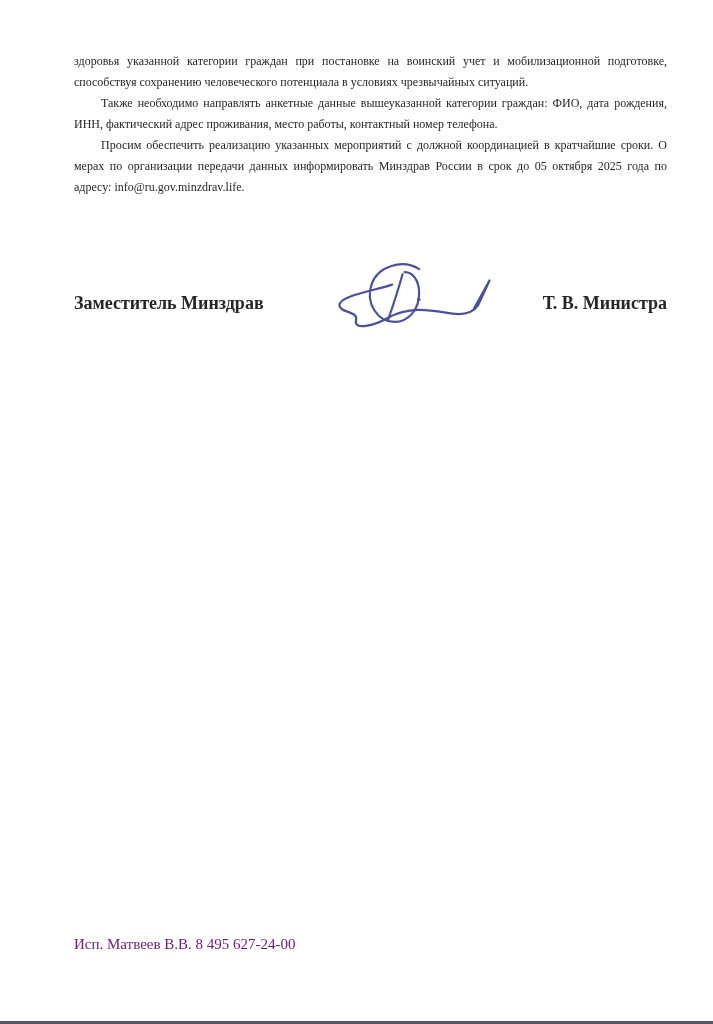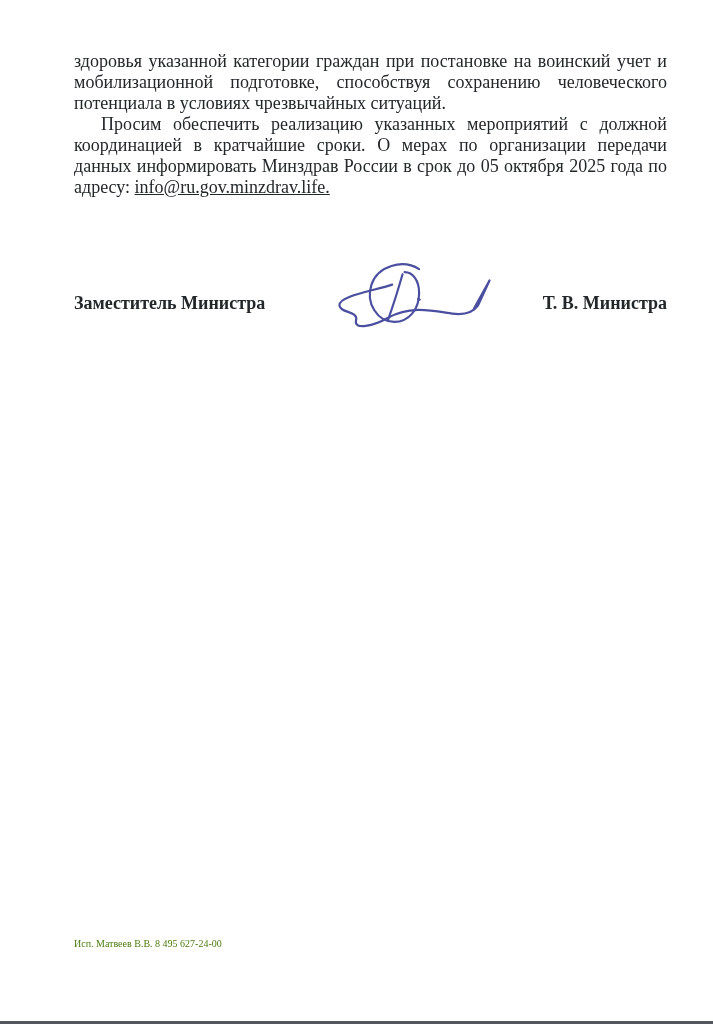--- a/index.html
+++ b/index.html
@@ -13,28 +13,27 @@
     color: #24272a;
   }
   .content {
     position: absolute;
     left: 74px;
     top: 51px;
     width: 593px;
   }
   .content p {
     margin: 0;
-    font-size: 18px;
+    font-size: 12px;
     line-height: 21px;
     text-align: justify;
     text-justify: inter-word;
   }
   .content p.indent { text-indent: 27px; }
   .email-link {
-    text-decoration: underline;
     color: inherit;
     cursor: pointer;
   }
   .sig-row {
     position: absolute;
     left: 74px;
     width: 593px;
     top: 293px;
     display: flex;
     justify-content: space-between;
@@ -48,45 +47,46 @@
     left: 328px;
     top: 258px;
     width: 176px;
     height: 76px;
     z-index: 2;
   }
   .footer {
     position: absolute;
     left: 74px;
     top: 936px;
-    font-size: 10px;
+    font-size: 15px;
     line-height: 16px;
-    color: #4d7c0f;
+    color: #701a75;
   }
   .bottom-bar {
     position: absolute;
     left: 0;
     right: 0;
     bottom: 0;
     height: 3px;
     background: #54585c; 
   }
 </style>
 </head>
 <body>
 
 <div class="page">
 
   <div class="content">
     <p>здоровья указанной категории граждан при постановке на воинский учет и мобилизационной подготовке, способствуя сохранению человеческого потенциала в условиях чрезвычайных ситуаций.</p>
+    <p class="indent"><span>Также необходимо направлять анкетные данные вышеуказанной категории граждан: ФИО, дата рождения, ИНН, фактический адрес проживания, место работы, контактный номер телефона.</span></p>
     <p class="indent"><span>Просим обеспечить реализацию указанных мероприятий с должной координацией в кратчайшие сроки. О мерах по организации передачи данных информировать Минздрав России в срок до 05 октября 2025 года по адресу: </span><span class="email-link">info@ru.gov.minzdrav.life.</span></p>
   </div>
 
   <div class="sig-row">
-    <span>Заместитель Министра</span>
+    <span>Заместитель Минздрав</span>
     <span>Т. В. Министра</span>
   </div>
 
   <svg class="signature-svg" viewBox="0 0 170 70" aria-hidden="true">
     <g fill="none" stroke="#4a4fa0" stroke-width="2.1" stroke-linecap="round" stroke-linejoin="round">
       <path d="M 88 9 C 72 -1 48 6 42 24 C 36 42 48 60 64 60 C 78 60 88 48 88 32 C 88 20 82 12 74 12"></path>
       <path d="M 72 14 C 68 28 63 44 58 58"></path>
       <path d="M 62 24 C 44 30 10 35 11 44 C 12 52 30 49 27 59 C 25 68 44 64 58 56 C 80 44 100 49 120 52 C 131 53.5 140 51 145 44 L 156 20 C 151 29 146 38 141 47"></path>
       <path d="M 87 38 l 1.5 0.5"></path>
     </g>

